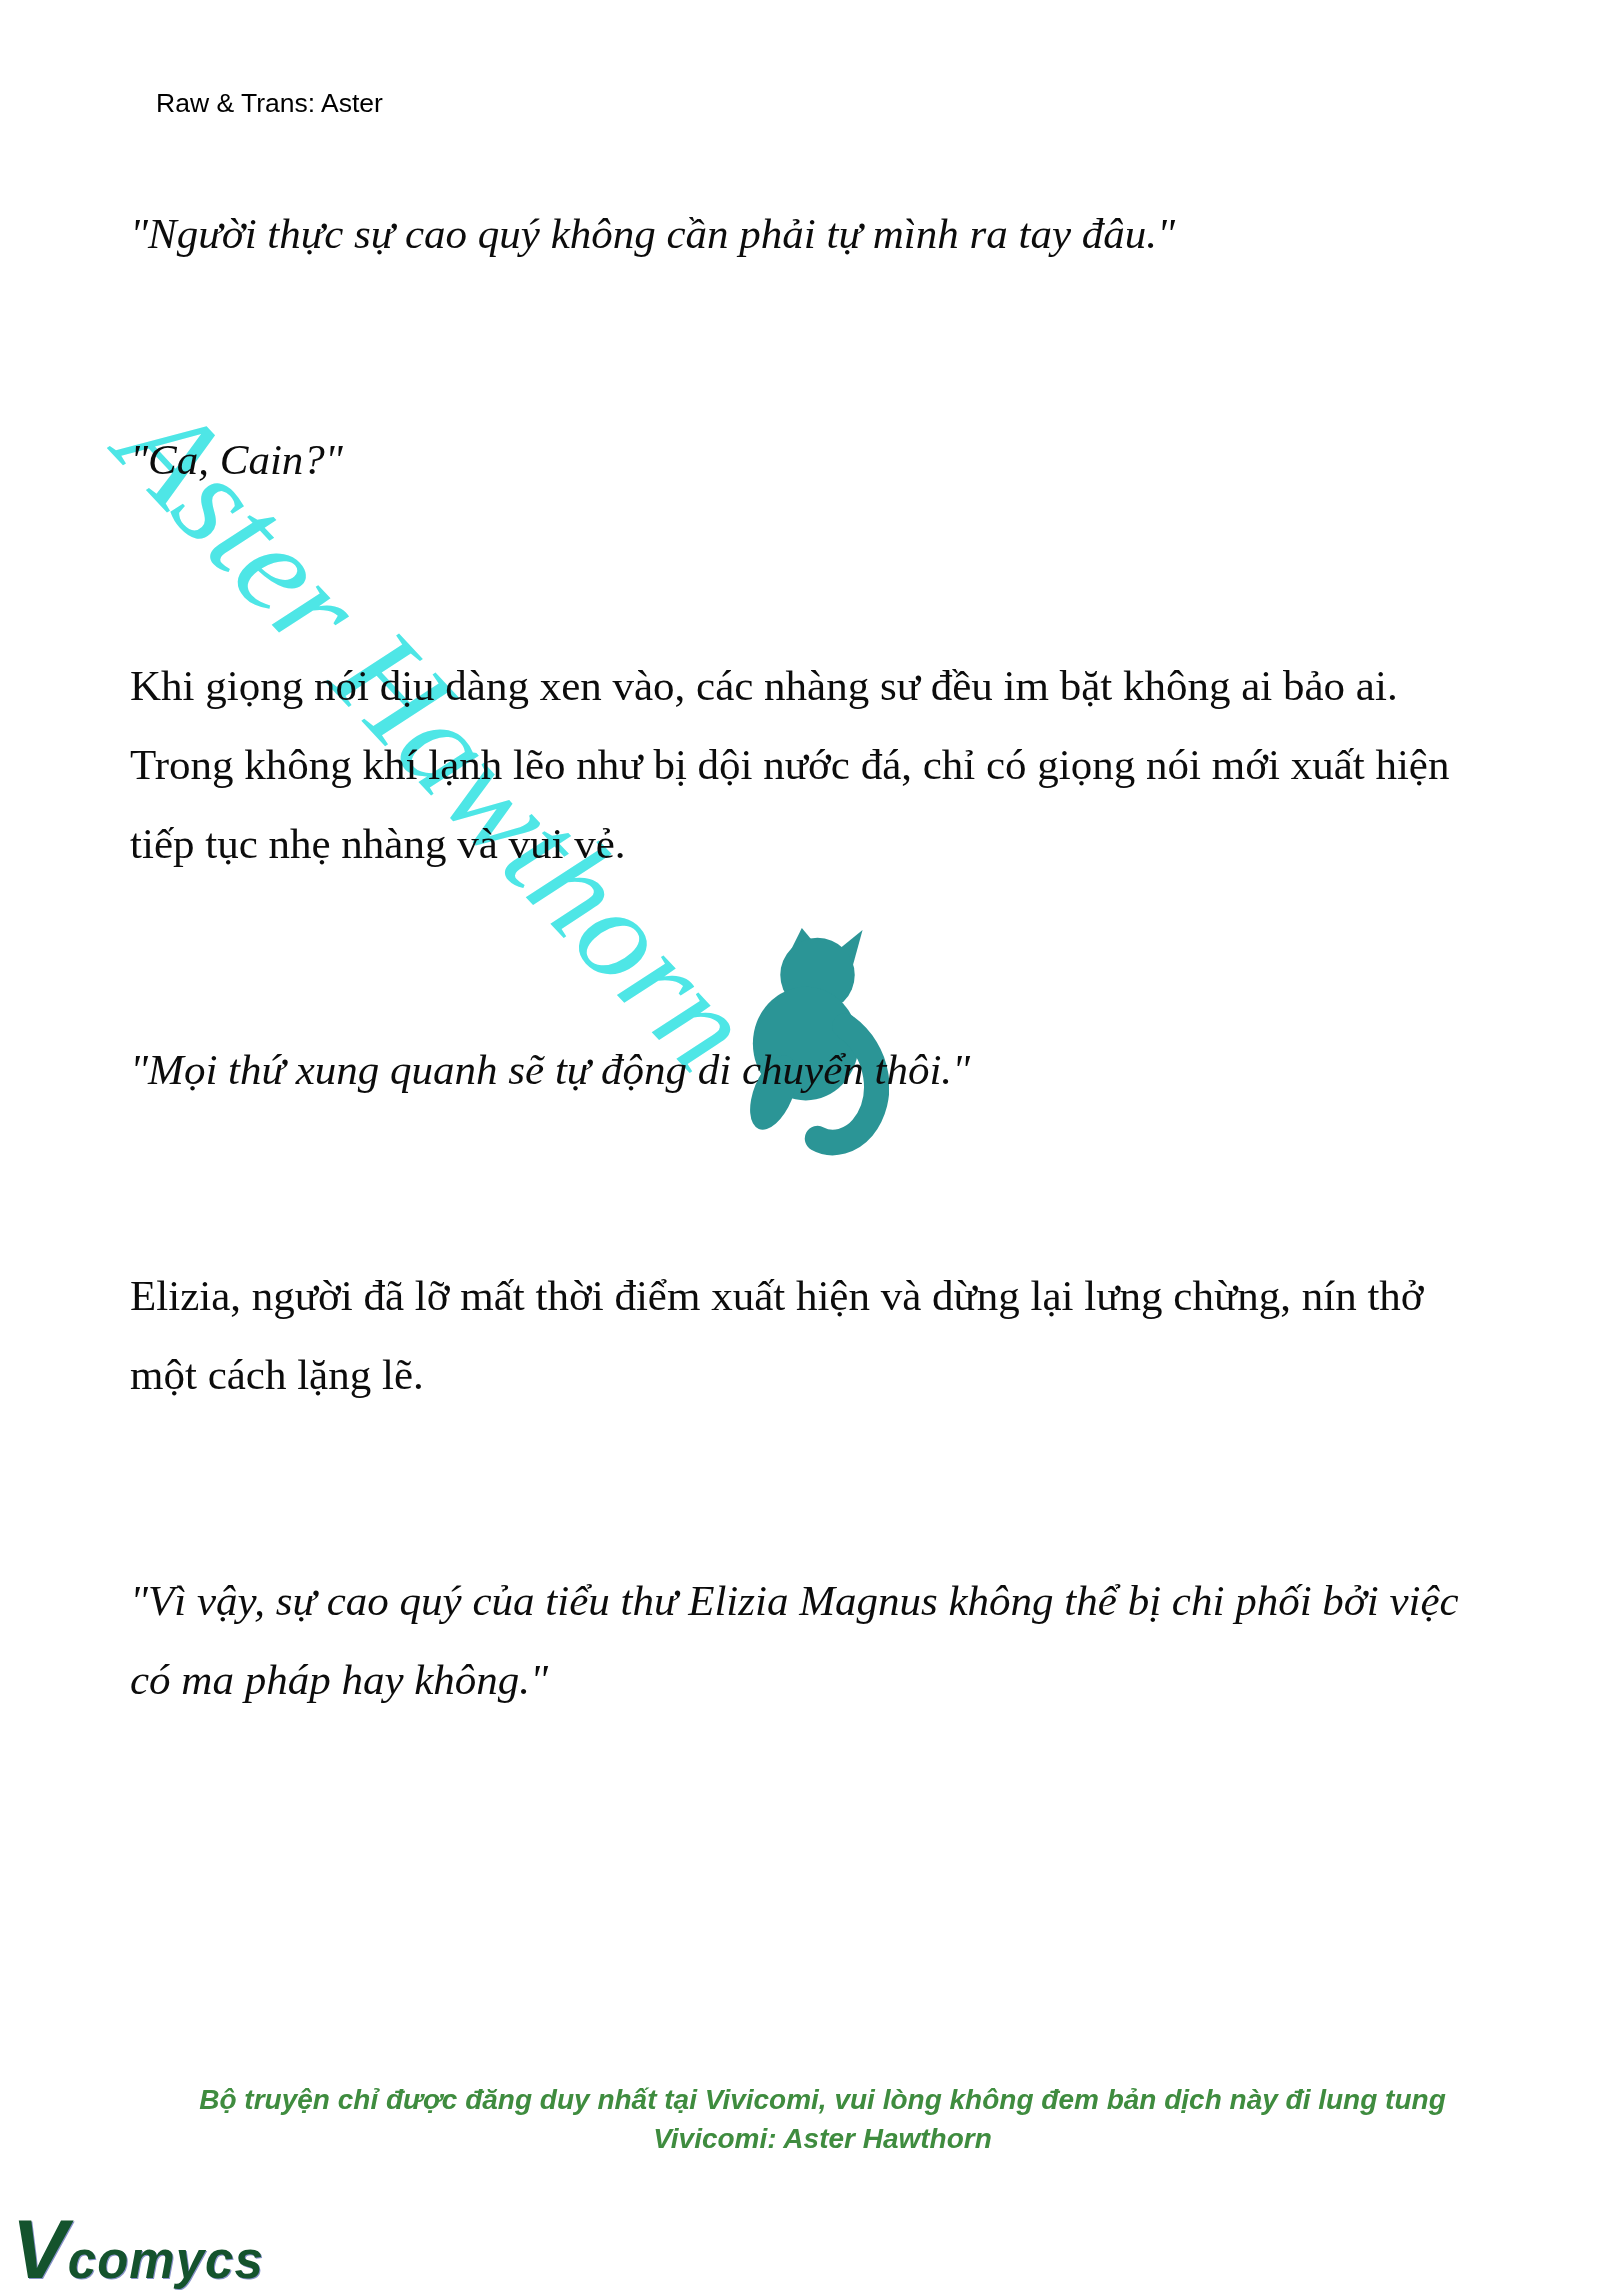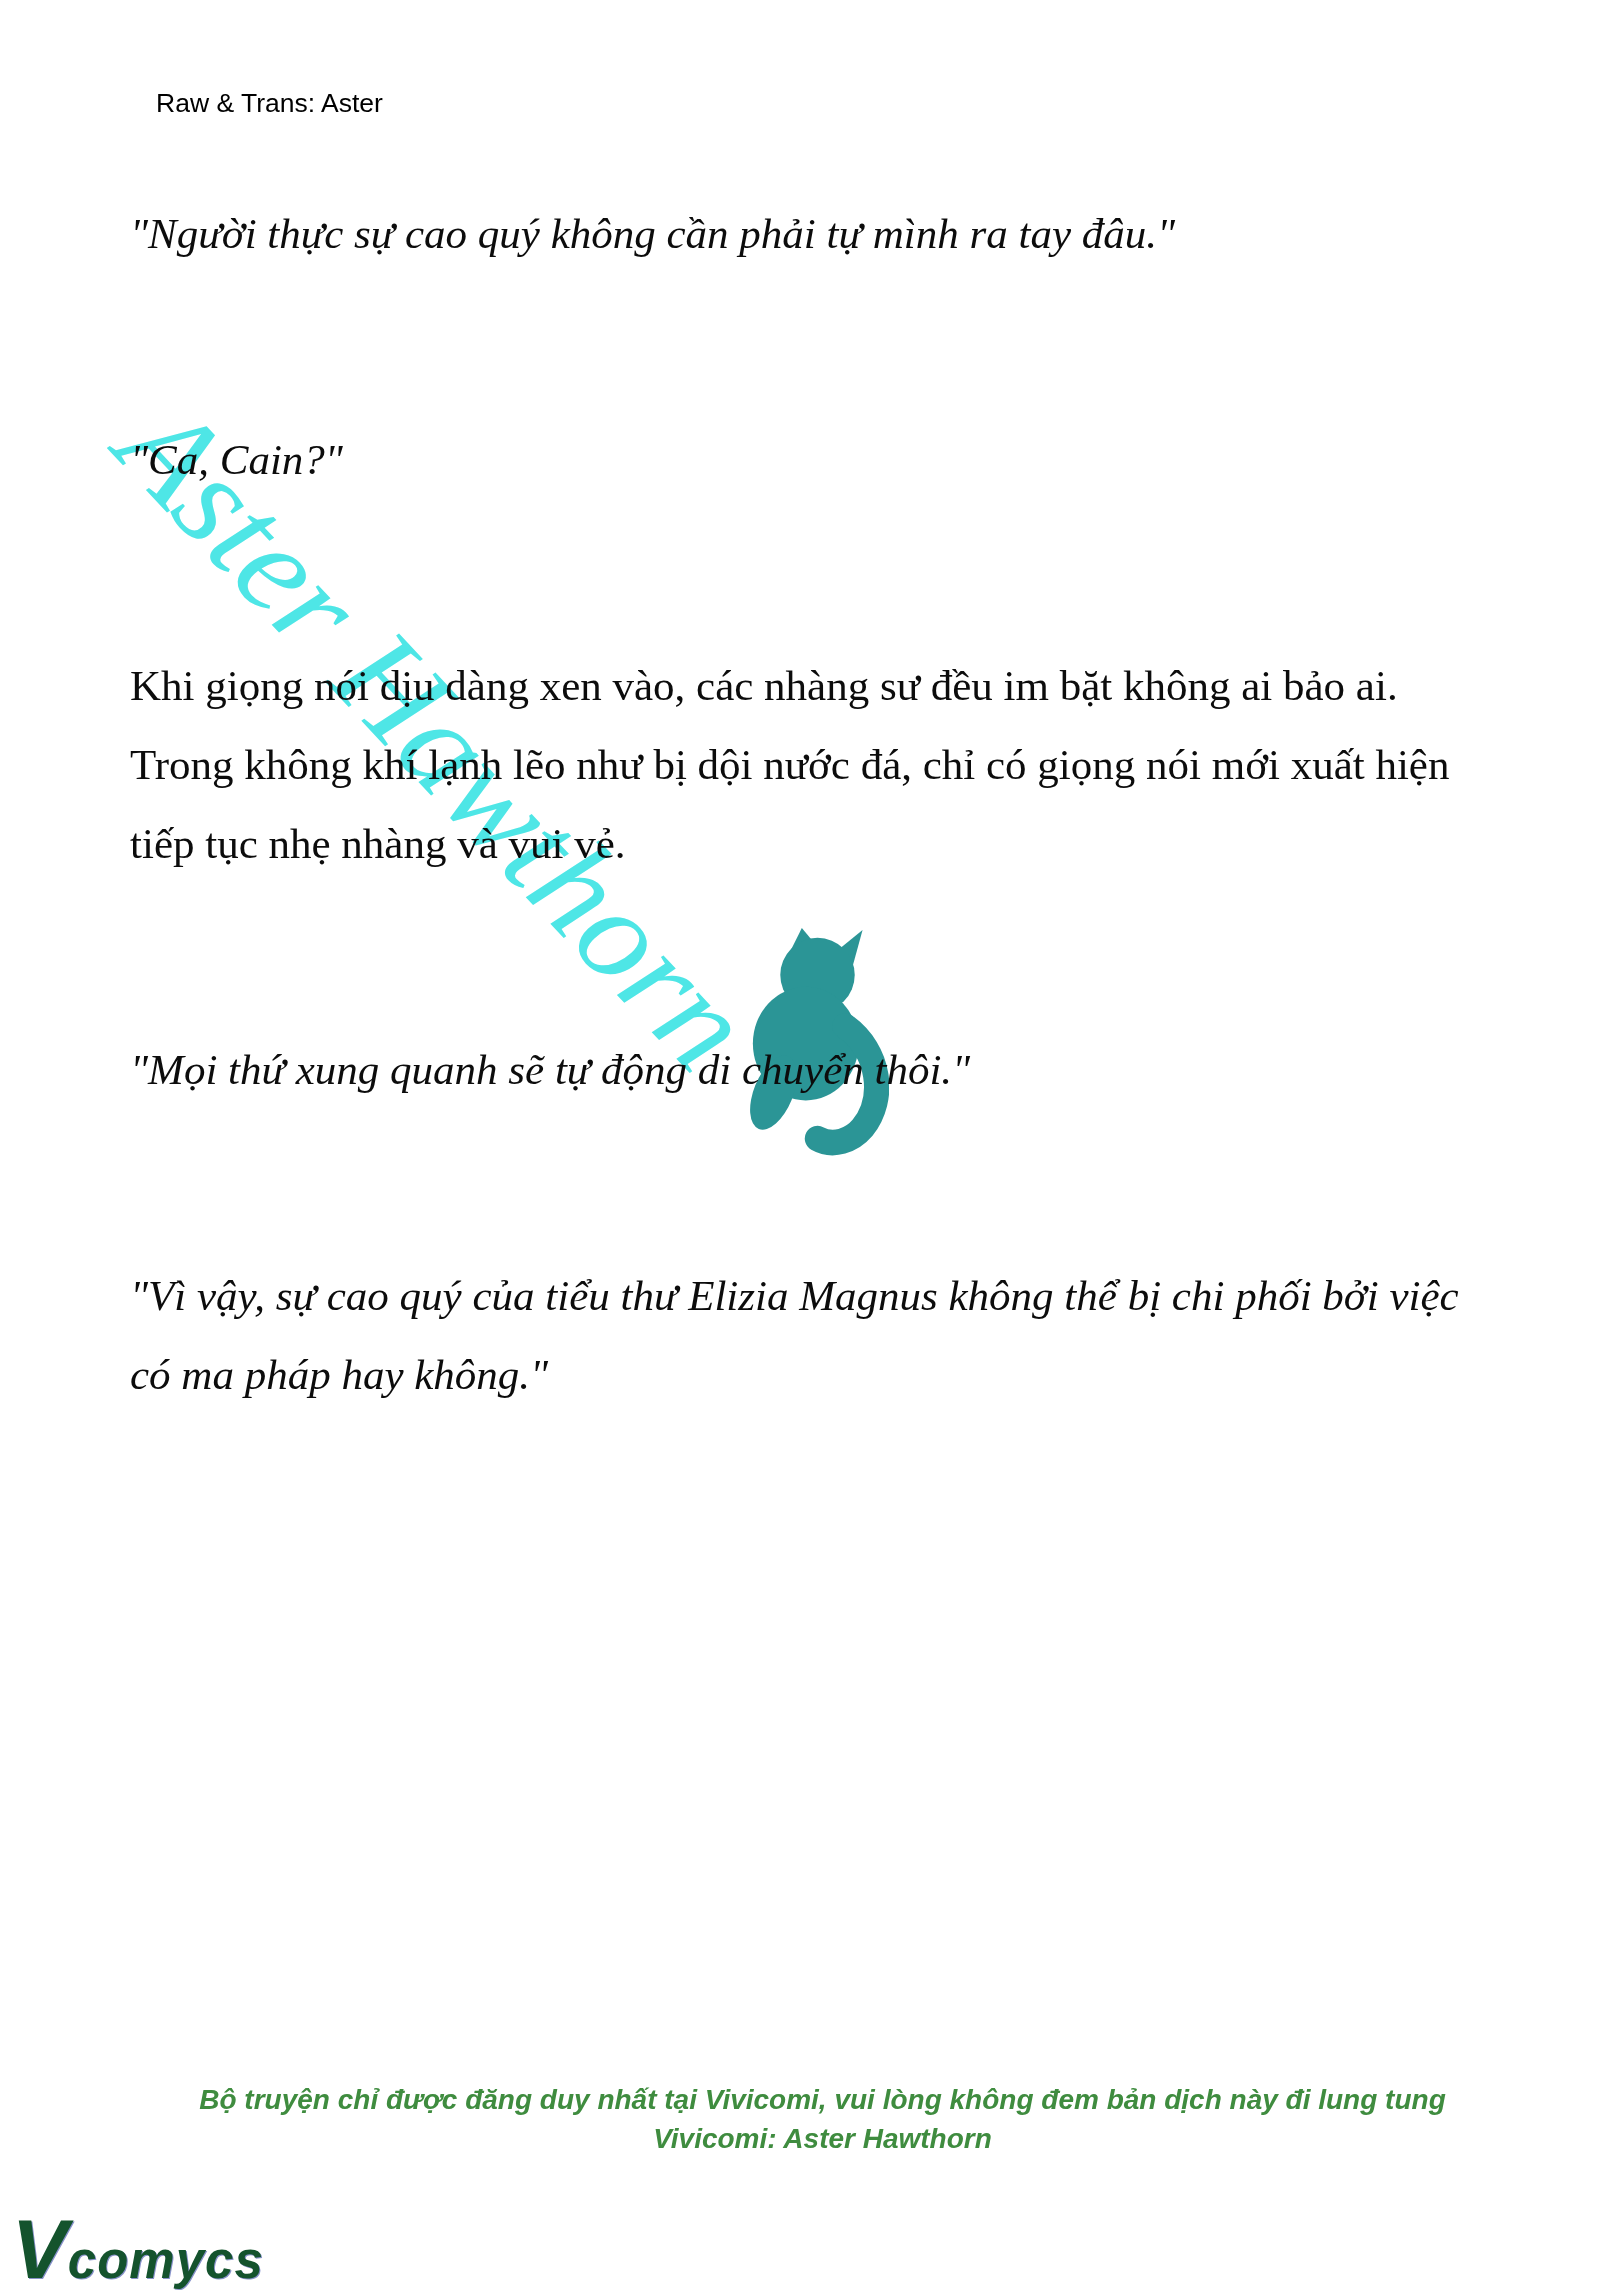--- a/index.html
+++ b/index.html
@@ -98,20 +98,21 @@
     <path d="M100,102 C136,128 142,176 118,206 C107,219 88,226 72,217" fill="none" stroke="#2b9596" stroke-width="26" stroke-linecap="round"></path>
   </svg>
 
   <div class="header">Raw &amp; Trans: Aster</div>
 
   <div class="content">
     <p class="quote">"Người thực sự cao quý không cần phải tự mình ra tay đâu."</p>
     <p class="quote">"Ca, Cain?"</p>
     <p class="narration">Khi giọng nói dịu dàng xen vào, các nhàng sư đều im bặt không ai bảo ai. Trong không khí lạnh lẽo như bị dội nước đá, chỉ có giọng nói mới xuất hiện tiếp tục nhẹ nhàng và vui vẻ.</p>
     <p class="quote">"Mọi thứ xung quanh sẽ tự động di chuyển thôi."</p>
+    <p class="narration">Elizia, người đã lỡ mất thời điểm xuất hiện và dừng lại lưng chừng, nín thở một cách lặng lẽ.</p>
     <p class="quote">"Vì vậy, sự cao quý của tiểu thư Elizia Magnus không thể bị chi phối bởi việc có ma pháp hay không."</p>
   </div>
 
   <div class="footer">
     <div>Bộ truyện chỉ được đăng duy nhất tại Vivicomi, vui lòng không đem bản dịch này đi lung tung</div>
     <div>Vivicomi: Aster Hawthorn</div>
   </div>
 
   <div class="logo">
     <span class="logo-v">V</span><span class="logo-rest">comycs</span>

